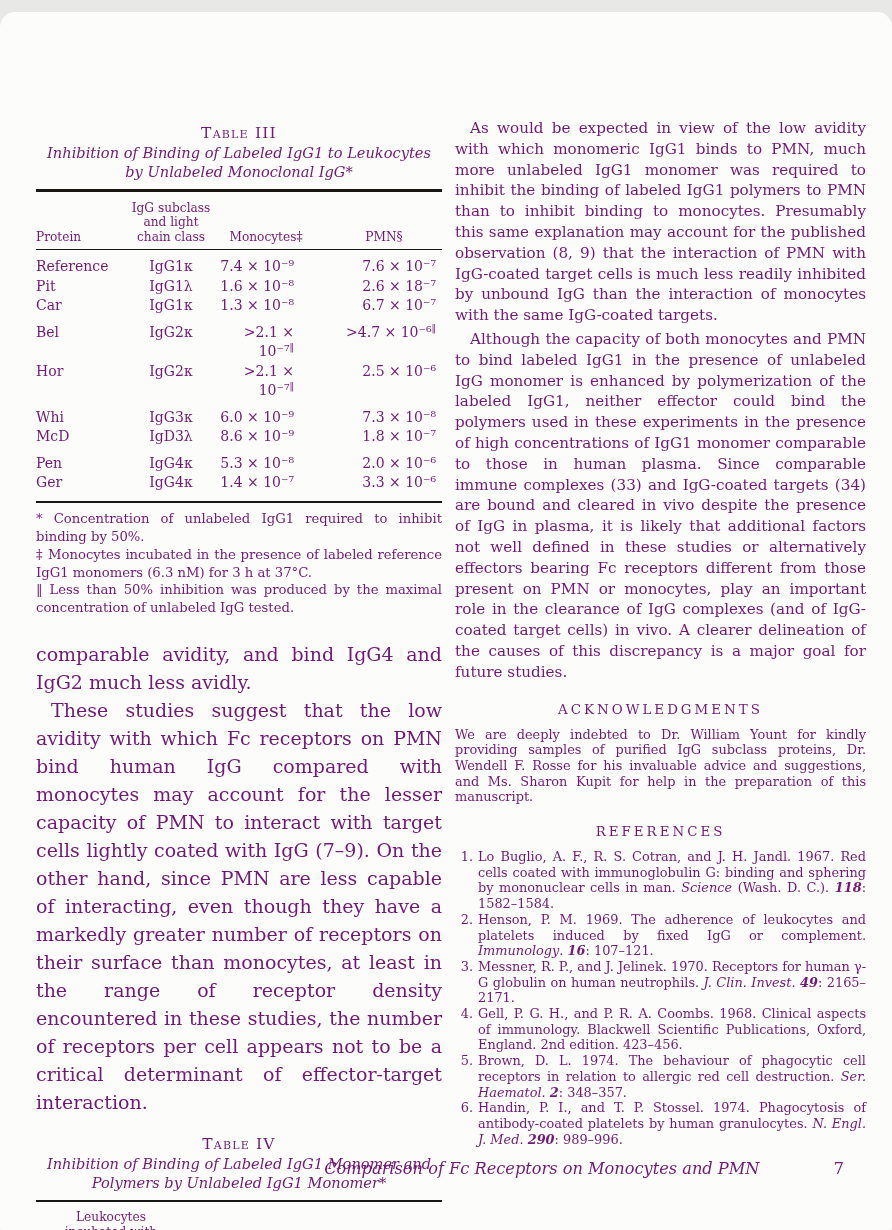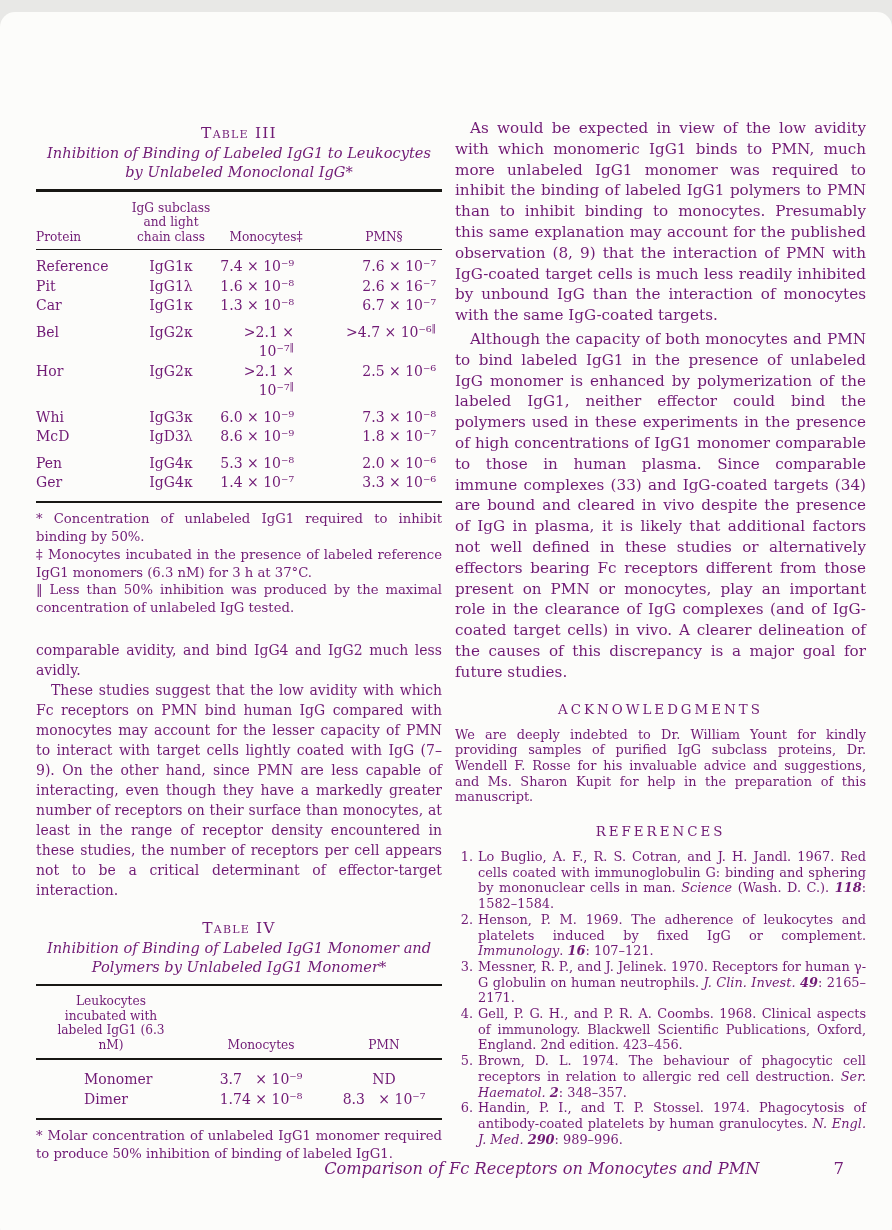--- a/index.html
+++ b/index.html
@@ -32,21 +32,21 @@
   .t3 .cn { text-align:right; padding-right:6px; }
   .t3.hdr .cn { text-align:center; padding-right:0; }
   .t3rows { padding:7px 0 8px; }
   .t3.row { line-height:19.5px; }
   .t3.row.gap { margin-top:7px; }
   sup.nt { font-size:9px; line-height:0; }
 
   .fnotes { margin-top:7px; font-size:13.2px; line-height:17.7px; text-align:justify; }
   .fnotes p { margin:0; }
 
-  .bodytext { margin-top:23px; font-size:14px; line-height:20px; text-align:justify; }
+  .bodytext { margin-top:23px; font-size:19px; line-height:28px; text-align:justify; }
   .bodytext p, .col-right p.body { margin:0; }
   .indent { text-indent:15px; }
 
   
   .t4block { margin-top:19px; }
   .t4 { display:grid; grid-template-columns:160px 130px 116px; font-size:14px; }
   .t4.hdr { padding:8px 0 6px; align-items:end; font-size:12.2px; line-height:14.5px; }
   .t4 .c1 { text-align:left; padding-left:48px; }
   .t4.hdr .c1 { text-align:center; padding-left:20px; padding-right:30px; }
   .t4 .c2, .t4 .c3 { text-align:center; }
@@ -92,21 +92,21 @@
         <div class="t3 row">
           <div class="cp">Reference</div>
           <div class="cs">IgG1κ</div>
           <div class="cm"><span>7.4 × 10⁻⁹</span><sup class="nt"></sup></div>
           <div class="cn"><span>7.6 × 10⁻⁷</span><sup class="nt"></sup></div>
         </div>
         <div class="t3 row">
           <div class="cp">Pit</div>
           <div class="cs">IgG1λ</div>
           <div class="cm"><span>1.6 × 10⁻⁸</span><sup class="nt"></sup></div>
-          <div class="cn"><span>2.6 × 16⁻⁷</span><sup class="nt"></sup></div>
+          <div class="cn"><span>2.6 × 18⁻⁷</span><sup class="nt"></sup></div>
         </div>
         <div class="t3 row">
           <div class="cp">Car</div>
           <div class="cs">IgG1κ</div>
           <div class="cm"><span>1.3 × 10⁻⁸</span><sup class="nt"></sup></div>
           <div class="cn"><span>6.7 × 10⁻⁷</span><sup class="nt"></sup></div>
         </div>
         <div class="t3 row gap">
           <div class="cp">Bel</div>
           <div class="cs">IgG2κ</div>

